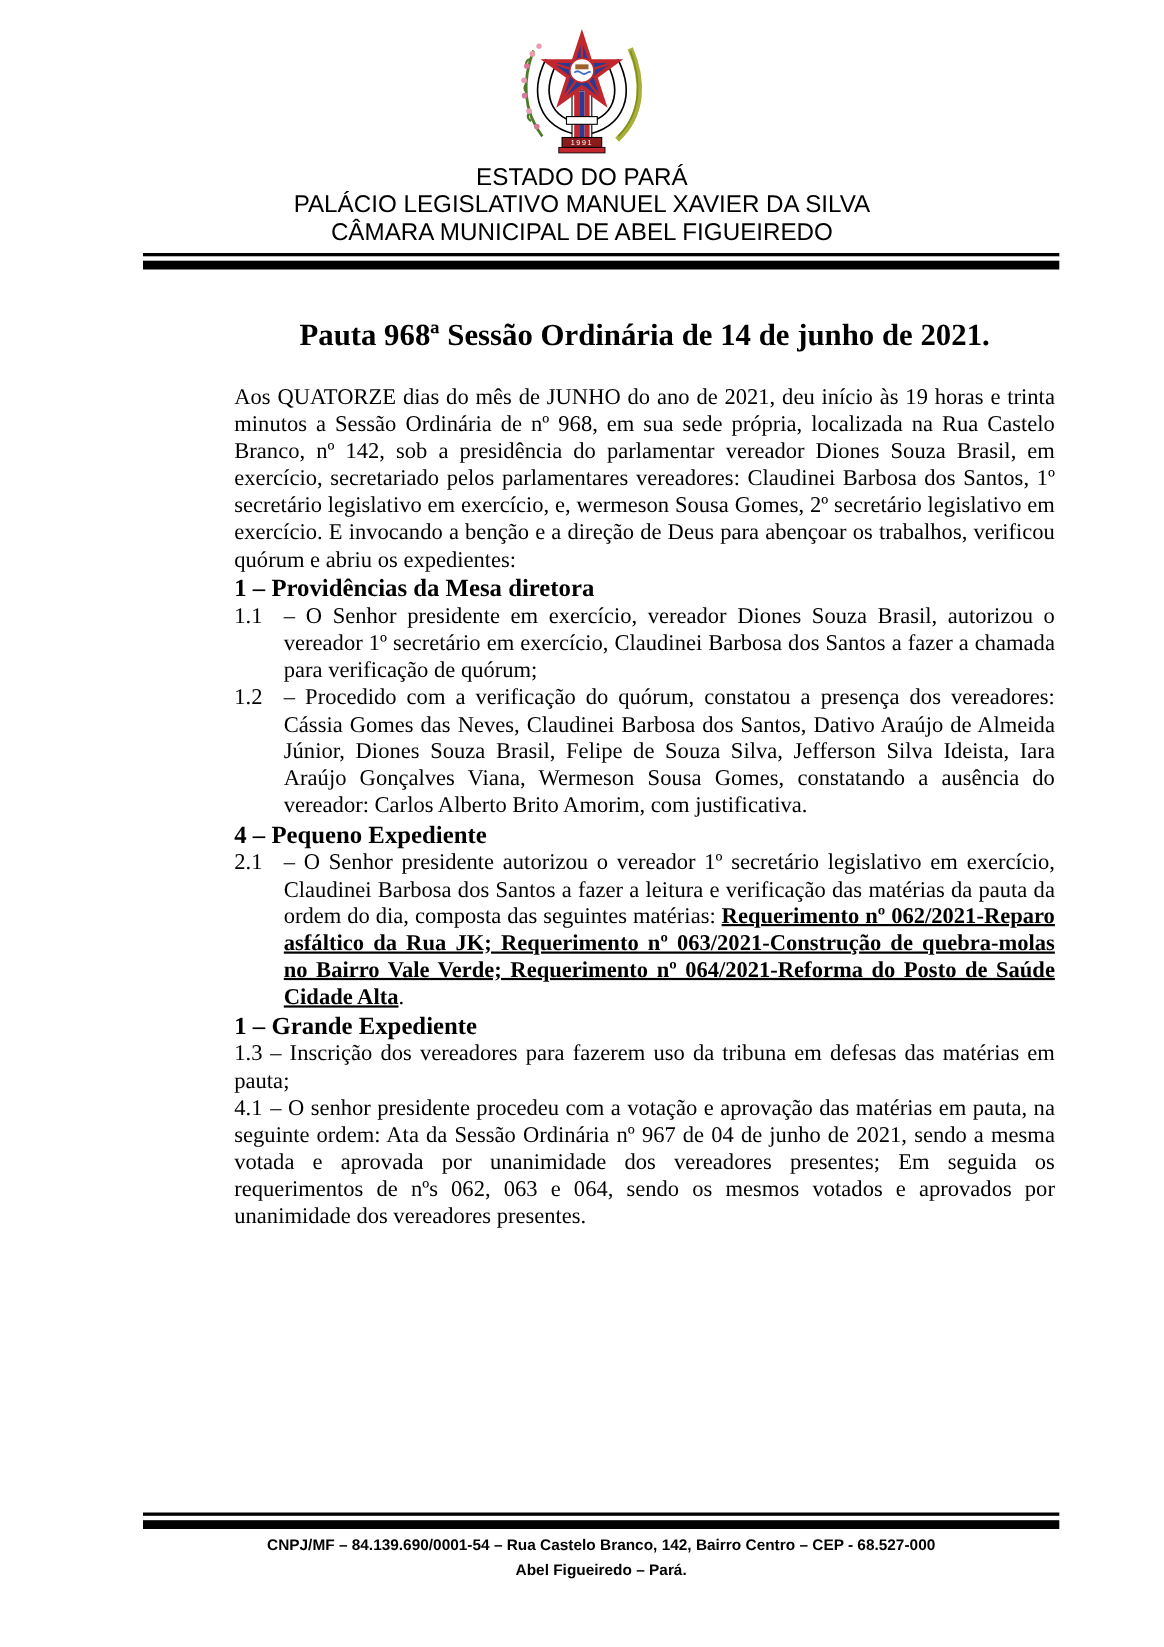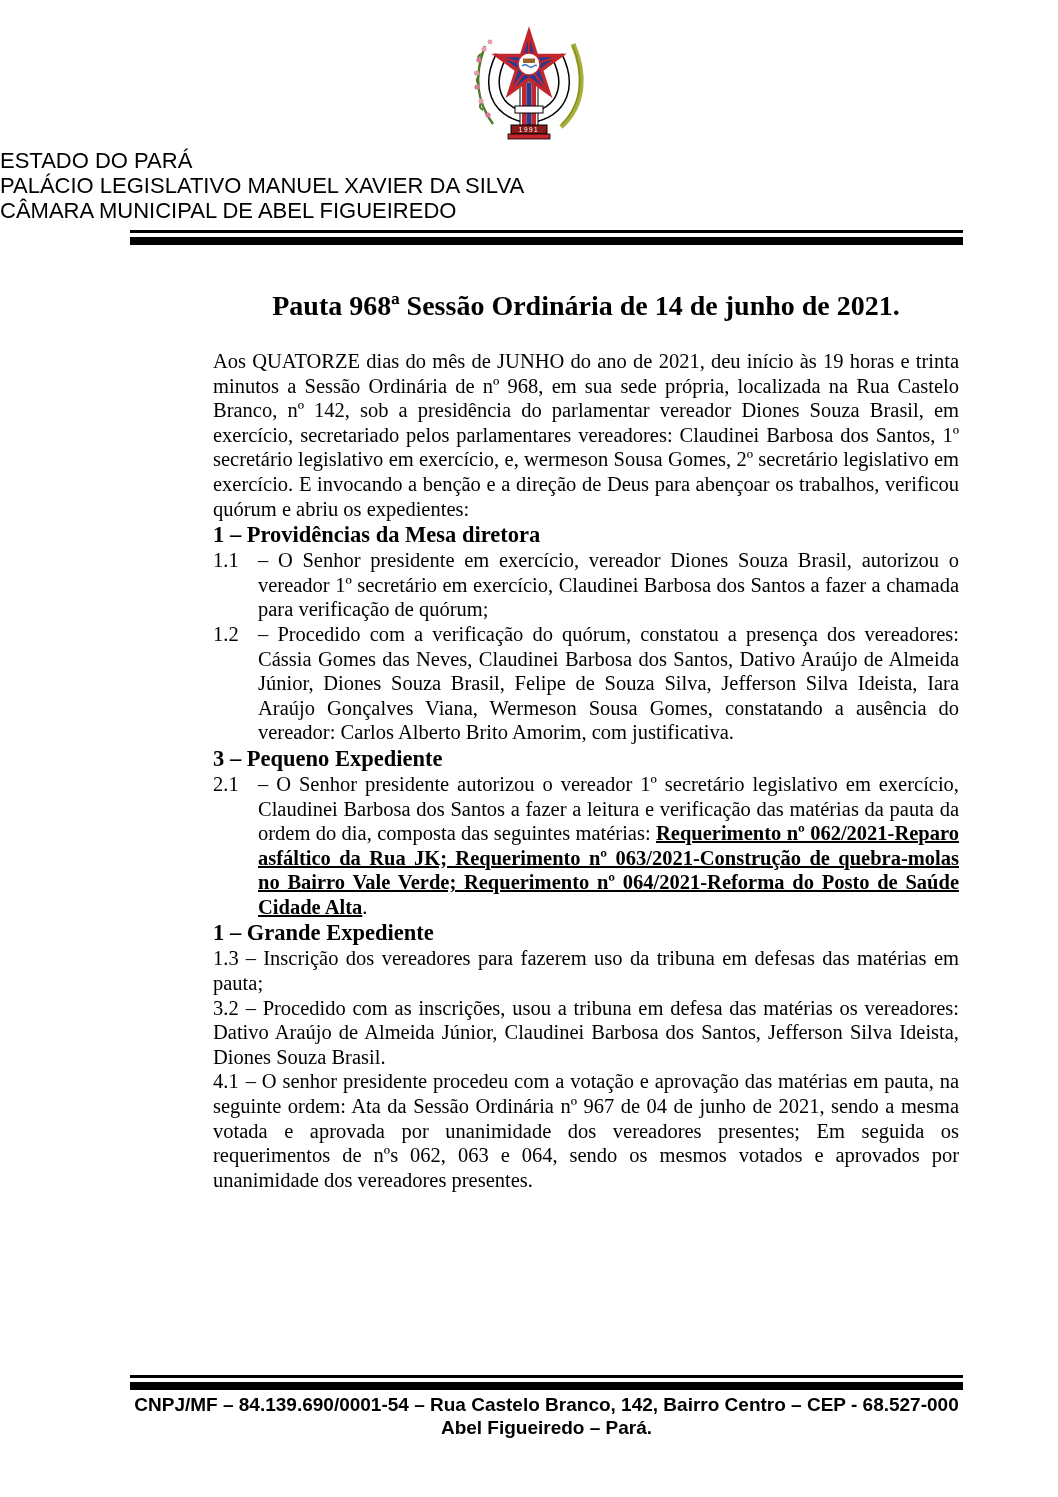--- a/index.html
+++ b/index.html
@@ -5,21 +5,21 @@
   html,body{margin:0;padding:0;background:#ffffff;}
   .page{
     position:relative;
     width:1058px;height:1497px;
     background:#ffffff;
     color:#000;
     font-family:"Liberation Serif", serif;
     overflow:hidden;
   }
   
-  .letterhead{padding-top:24px;}
+  .letterhead{padding-top:24px;text-align:center;}
   .crest{width:160px;height:122px;margin:0 auto 2px auto;}
   .crest svg{display:block;}
   .hline{
     font-family:"Liberation Sans", sans-serif;
     font-size:22px;line-height:25px;
     letter-spacing:0px;color:#000;
   }
   
   .rule{margin-left:130px;width:833px;}
   .rule .thin{height:3px;background:#000;}
@@ -63,21 +63,21 @@
   .bu{font-weight:bold;text-decoration:underline;text-decoration-thickness:2px;}
   
   .footer{
     position:absolute;left:130px;top:1375px;width:833px;
   }
   .footer-text{
     margin-top:3px;
     text-align:center;
     font-family:"Liberation Sans", sans-serif;
     font-weight:bold;
-    font-size:19px;line-height:23px;
+    font-size:14px;line-height:23px;
   }
 </style>
 </head>
 <body>
 
 <div class="page">
 
   <div class="letterhead">
     <div class="crest">
       <svg viewBox="0 0 160 122" width="160" height="122" xmlns="http://www.w3.org/2000/svg">
@@ -146,29 +146,28 @@
     <h2 class="sec mt-s1">1 – Providências da Mesa diretora</h2>
     <div class="item">
       <span class="num">1.1</span>
       <span class="ibody">– O Senhor presidente em exercício, vereador Diones Souza Brasil, autorizou o vereador 1º secretário em exercício, Claudinei Barbosa dos Santos a fazer a chamada para verificação de quórum;</span>
     </div>
     <div class="item">
       <span class="num">1.2</span>
       <span class="ibody">– Procedido com a verificação do quórum, constatou a presença dos vereadores: Cássia Gomes das Neves, Claudinei Barbosa dos Santos, Dativo Araújo de Almeida Júnior, Diones Souza Brasil, Felipe de Souza Silva, Jefferson Silva Ideista, Iara Araújo Gonçalves Viana, Wermeson Sousa Gomes, constatando a ausência do vereador: Carlos Alberto Brito Amorim, com justificativa.</span>
     </div>
 
-    <h2 class="sec mt-s2">3 – Pequeno Expediente</h2>
+    <h2 class="sec mt-s2">4 – Pequeno Expediente</h2>
     <div class="item">
       <span class="num">2.1</span>
       <span class="ibody"><span>– O Senhor presidente autorizou o vereador 1º secretário legislativo em exercício, Claudinei Barbosa dos Santos a fazer a leitura e verificação das matérias da pauta da ordem do dia, composta das seguintes matérias: </span><span class="bu">Requerimento nº 062/2021-Reparo asfáltico da Rua JK; Requerimento nº 063/2021-Construção de quebra-molas no Bairro Vale Verde; Requerimento nº 064/2021-Reforma do Posto de Saúde Cidade Alta</span><span>.</span></span>
     </div>
 
     <h2 class="sec mt-s3">1 – Grande Expediente</h2>
     <p class="item-plain"><span class="num-inline">1.3</span><span>– Inscrição dos vereadores para fazerem uso da tribuna em defesas das matérias em pauta;</span></p>
-    <p class="item-plain"><span class="num-inline">3.2</span><span>– Procedido com as inscrições, usou a tribuna em defesa das matérias os vereadores: Dativo Araújo de Almeida Júnior, Claudinei Barbosa dos Santos, Jefferson Silva Ideista, Diones Souza Brasil.</span></p>
 
     <p class="item-plain"><span class="num-inline">4.1</span><span>– O senhor presidente procedeu com a votação e aprovação das matérias em pauta, na seguinte ordem: Ata da Sessão Ordinária nº 967 de 04 de junho de 2021, sendo a mesma votada e aprovada por unanimidade dos vereadores presentes; Em seguida os requerimentos de nºs 062, 063 e 064, sendo os mesmos votados e aprovados por unanimidade dos vereadores presentes.</span></p>
 
   </div>
 
   <div class="footer">
     <div class="rule" style="margin-left:0;width:833px;">
       <div class="thin"></div>
       <div class="gap"></div>
       <div class="thick"></div>

